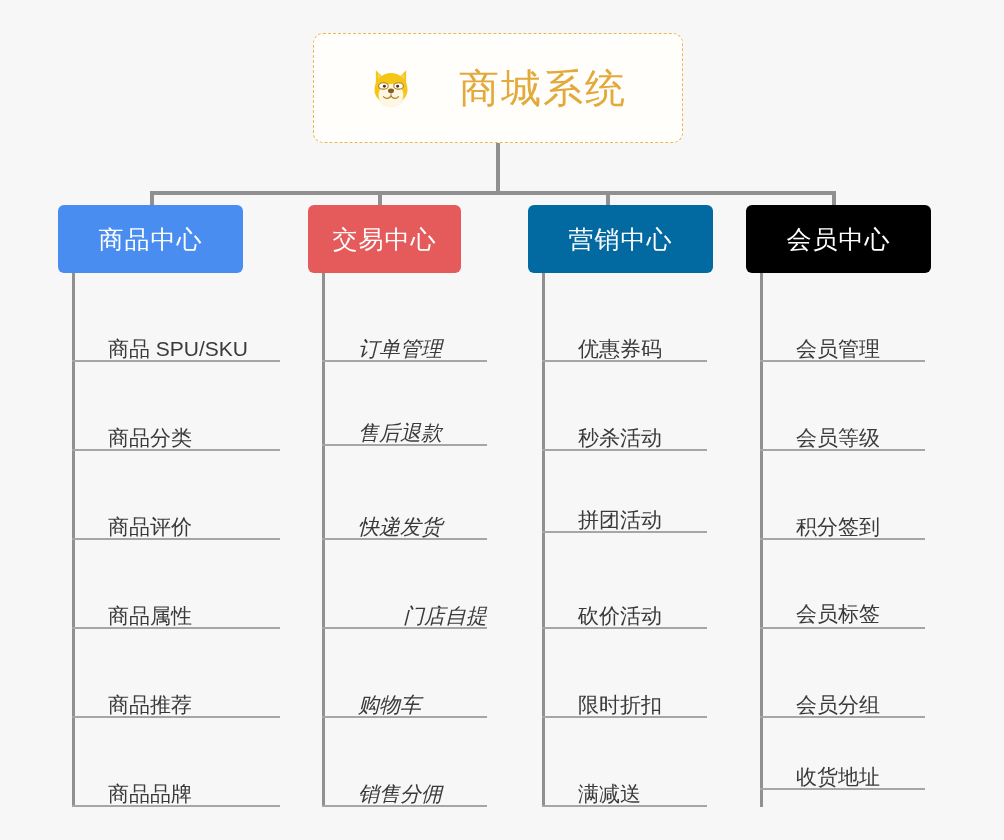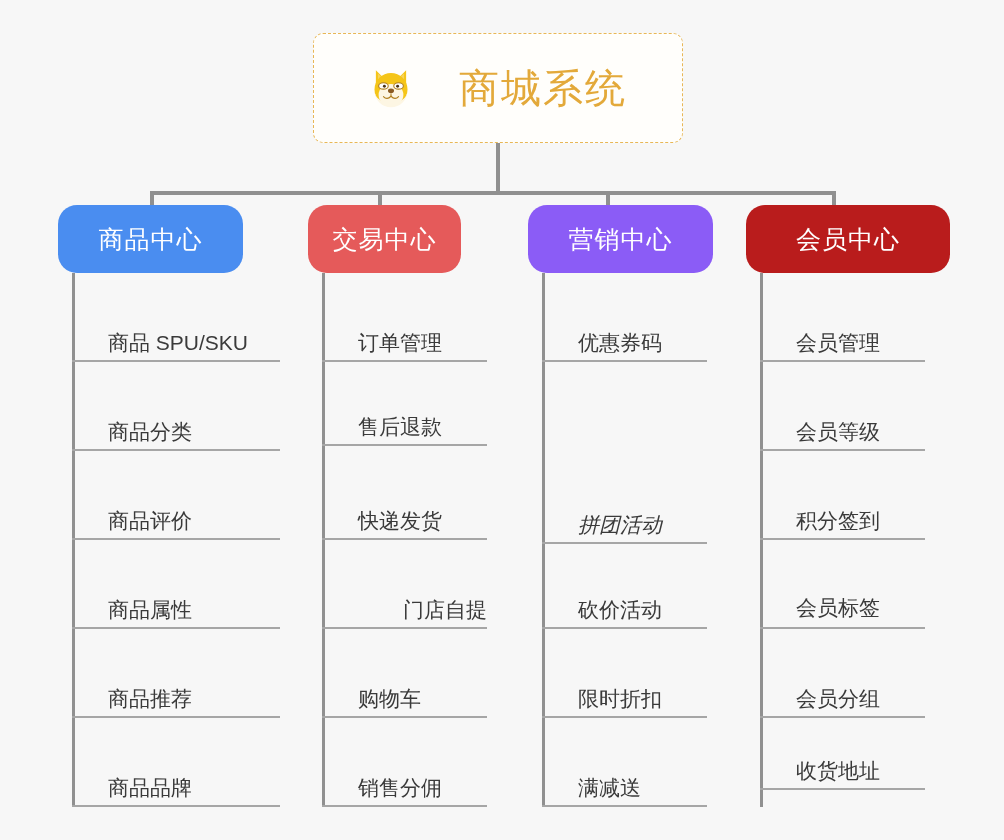--- a/index.html
+++ b/index.html
@@ -74,21 +74,21 @@
     top: 191px;
     width: 4px;
     height: 18px;
   }
 
   
   .cat-card {
     position: absolute;
     top: 205px;
     height: 68px;
-    border-radius: 19px;
+    border-radius: 6px;
     display: flex;
     align-items: center;
     justify-content: center;
     color: #ffffff;
     font-size: 25px;
     letter-spacing: 1px;
     box-sizing: border-box;
   }
 
   
@@ -110,21 +110,20 @@
     box-sizing: border-box;
     display: flex;
     align-items: flex-end;
     border-bottom: 2px solid #a6a6a6;
   }
   .leaf-label {
     font-size: 21px;
     color: #3a3a3a;
     white-space: nowrap;
     padding-left: 36px;
-    padding-bottom: 6px;
     line-height: 1.1;
   }
 </style>
 </head>
 <body>
 
 <div id="mindmap">
 
   <div class="root-node">
     <svg class="root-icon" viewBox="0 0 64 64" aria-hidden="true">
@@ -158,24 +157,24 @@
       <div class="conn conn-drop" style="left: 606px;"></div>
       <div class="conn conn-drop" style="left: 832px;"></div>
     </div>
   <div id="cards">
       <div class="cat-card" style="left: 58px; width: 185px; background: rgb(74, 141, 240);">
         <span>商品中心</span>
       </div>
       <div class="cat-card" style="left: 308px; width: 153px; background: rgb(229, 90, 90);">
         <span>交易中心</span>
       </div>
-      <div class="cat-card" style="left: 528px; width: 185px; background: #8b5cf6;">
+      <div class="cat-card" style="left: 528px; width: 185px; background: #0369a1;">
         <span>营销中心</span>
       </div>
-      <div class="cat-card" style="left: 746px; width: 204px; background: #b91c1c;">
+      <div class="cat-card" style="left: 746px; width: 185px; background: #000000;">
         <span>会员中心</span>
       </div>
     </div>
   <div id="cols">
       <div class="leaf-col" style="left: 72px; width: 208px; height: 534px;">
         <div class="leaf-trunk" style="height: 534px;"></div>
         <div class="leaf-item" style="top: 0px; width: 208px;">
           <span class="leaf-label">商品 SPU/SKU</span>
         </div>
         <div class="leaf-item" style="top: 89px; width: 208px;">
@@ -187,21 +186,21 @@
         <div class="leaf-item" style="top: 267px; width: 208px;">
           <span class="leaf-label">商品属性</span>
         </div>
         <div class="leaf-item" style="top: 356px; width: 208px;">
           <span class="leaf-label">商品推荐</span>
         </div>
         <div class="leaf-item" style="top: 445px; width: 208px;">
           <span class="leaf-label">商品品牌</span>
         </div>
       </div>
-      <div class="leaf-col" style="left: 322px; width: 165px; height: 506px;">
+      <div class="leaf-col" style="left: 322px; width: 165px; height: 506px; font-style: italic;">
         <div class="leaf-trunk" style="height: 534px;"></div>
         <div class="leaf-item" style="top: 0px; width: 165px;">
           <span class="leaf-label">订单管理</span>
         </div>
         <div class="leaf-item" style="top: 84px; width: 165px;">
           <span class="leaf-label">售后退款</span>
         </div>
         <div class="leaf-item" style="top: 178px; width: 165px;">
           <span class="leaf-label">快递发货</span>
         </div>
@@ -213,21 +212,24 @@
         </div>
         <div class="leaf-item" style="top: 445px; width: 165px;">
           <span class="leaf-label">销售分佣</span>
         </div>
       </div>
       <div class="leaf-col" style="left: 542px; width: 165px; height: 534px;">
         <div class="leaf-trunk" style="height: 534px;"></div>
         <div class="leaf-item" style="top: 0px; width: 165px;">
           <span class="leaf-label">优惠券码</span>
         </div>
-        <div class="leaf-item" style="top: 182px; width: 165px; font-style: italic;">
+        <div class="leaf-item" style="top: 89px; width: 165px;">
+          <span class="leaf-label">秒杀活动</span>
+        </div>
+        <div class="leaf-item" style="top: 171px; width: 165px;">
           <span class="leaf-label">拼团活动</span>
         </div>
         <div class="leaf-item" style="top: 267px; width: 165px;">
           <span class="leaf-label">砍价活动</span>
         </div>
         <div class="leaf-item" style="top: 356px; width: 165px;">
           <span class="leaf-label">限时折扣</span>
         </div>
         <div class="leaf-item" style="top: 445px; width: 165px;">
           <span class="leaf-label">满减送</span>

